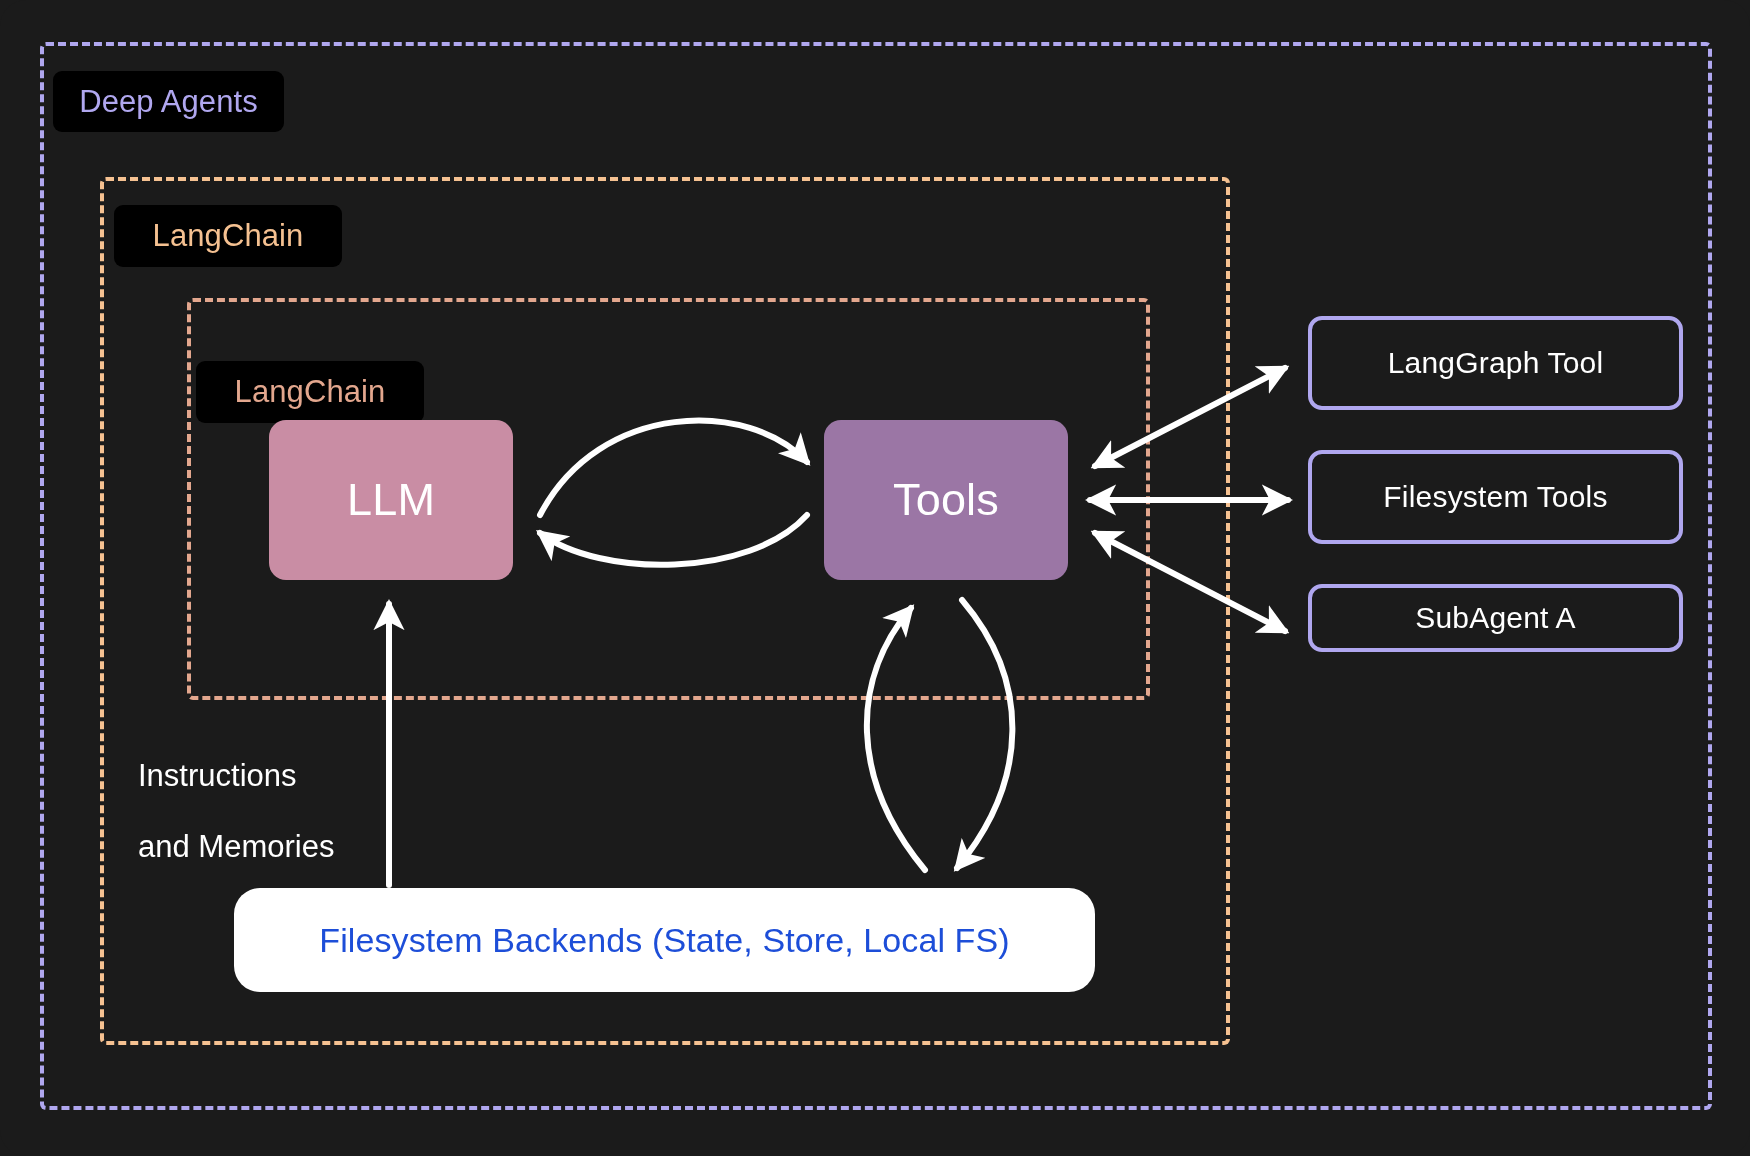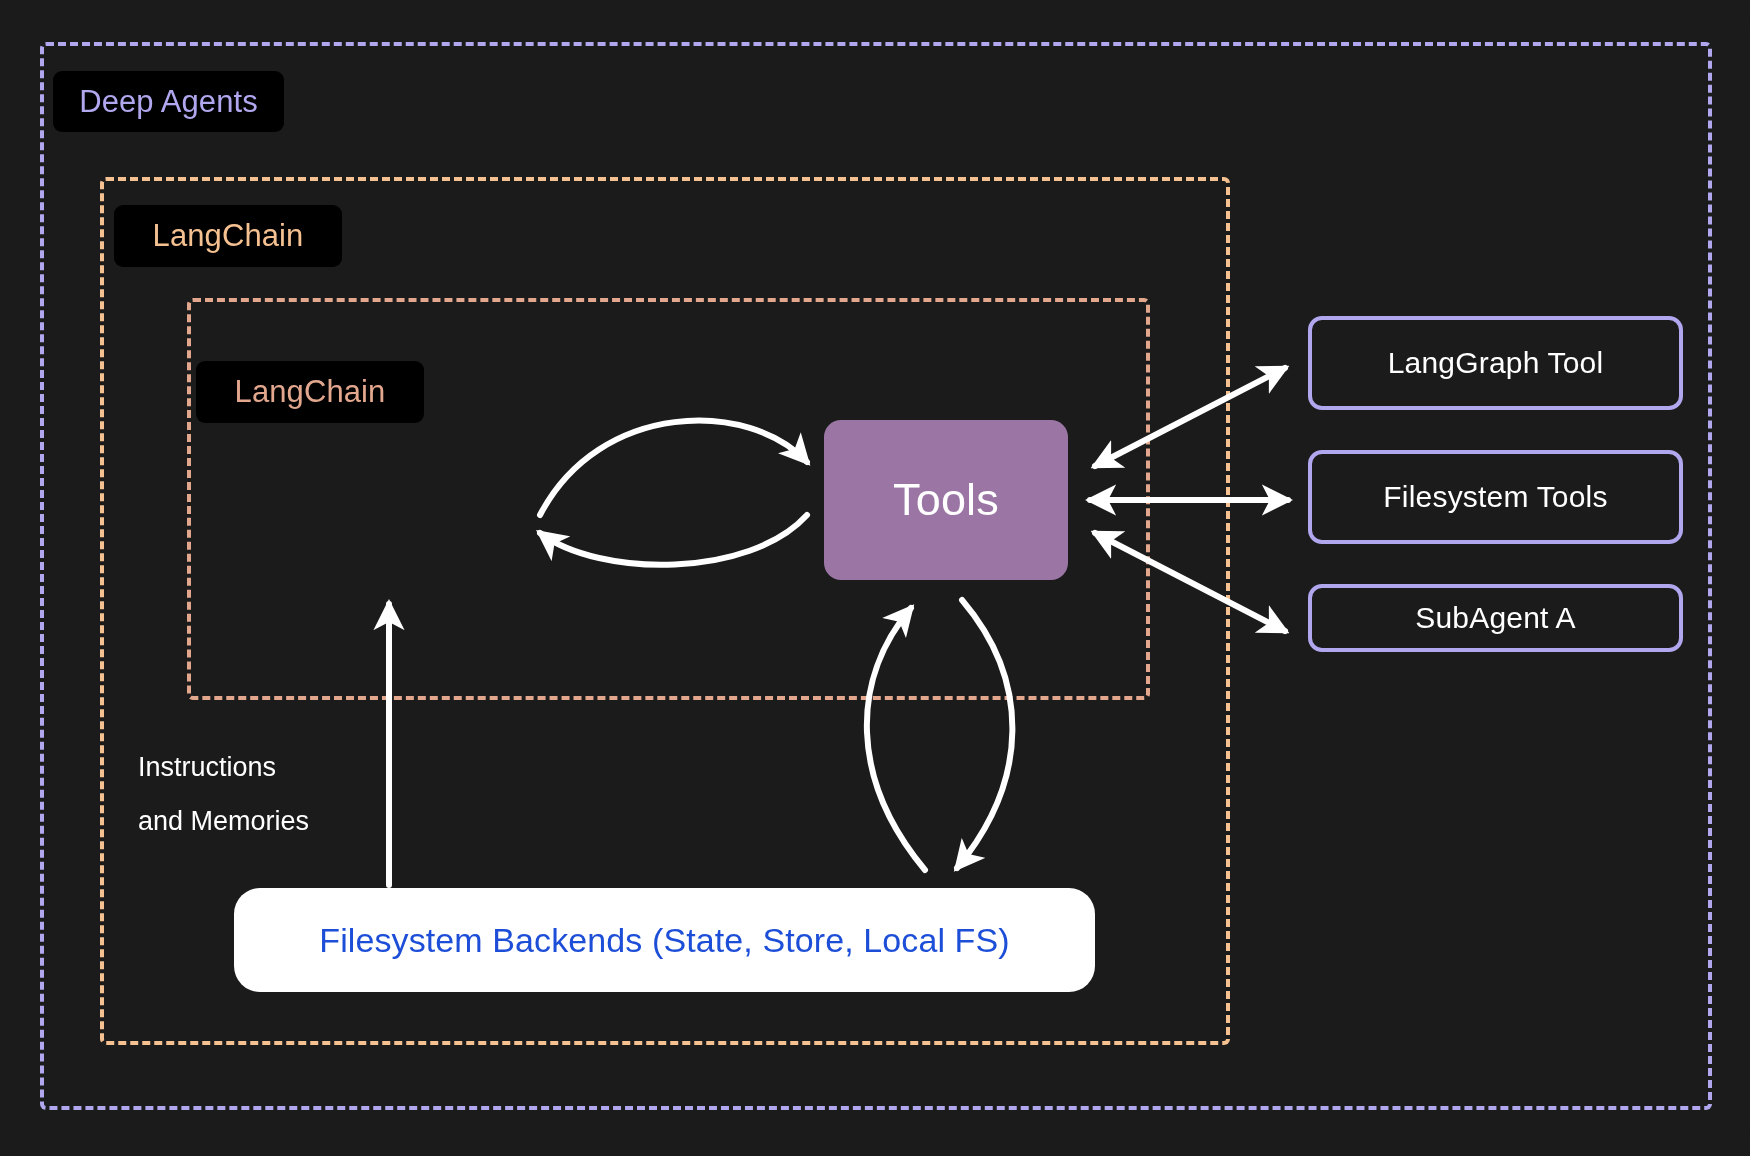--- a/index.html
+++ b/index.html
@@ -132,22 +132,22 @@
     font-size: 34px;
     letter-spacing: 0.1px;
   }
 
   
   #instructions-memories-text {
     position: absolute;
     left: 138px; top: 740px;
     width: 250px;
     color: #ffffff;
-    font-size: 27px;
-    line-height: 54px;
+    font-size: 31px;
+    line-height: 71px;
     white-space: pre-line;
   }
 
   
   #arrow-layer {
     position: absolute;
     left: 0; top: 0;
     width: 1750px; height: 1156px;
     pointer-events: none;
   }
@@ -182,20 +182,21 @@
 
     <line x1="1095" y1="533" x2="1285" y2="631" stroke="#ffffff" stroke-width="6" stroke-linecap="round" marker-start="url(#ah)" marker-end="url(#ah)"></line>
 
     <path d="M 925 870 C 850 780 850 680 911 608" fill="none" stroke="#ffffff" stroke-width="6" stroke-linecap="round" marker-end="url(#ah)"></path>
 
     <path d="M 962 600 C 1030 680 1030 780 957 868" fill="none" stroke="#ffffff" stroke-width="6" stroke-linecap="round" marker-end="url(#ah)"></path>
 
     <line x1="389" y1="885" x2="389" y2="604" stroke="#ffffff" stroke-width="6" stroke-linecap="round" marker-end="url(#ah)"></line>
   </svg>
 
+  <div class="node" id="llm-node">LLM</div>
   <div class="node" id="tools-node">Tools</div>
 
   <div class="tool-box" id="planning-tool-box">LangGraph Tool</div>
   <div class="tool-box" id="filesystem-tool-box">Filesystem Tools</div>
   <div class="tool-box" id="subagent-a-box">SubAgent A</div>
 
   <div id="filesystem-backends-box">Filesystem Backends (State, Store, Local FS)</div>
 
   <div id="instructions-memories-text">Instructions
 and Memories</div>

